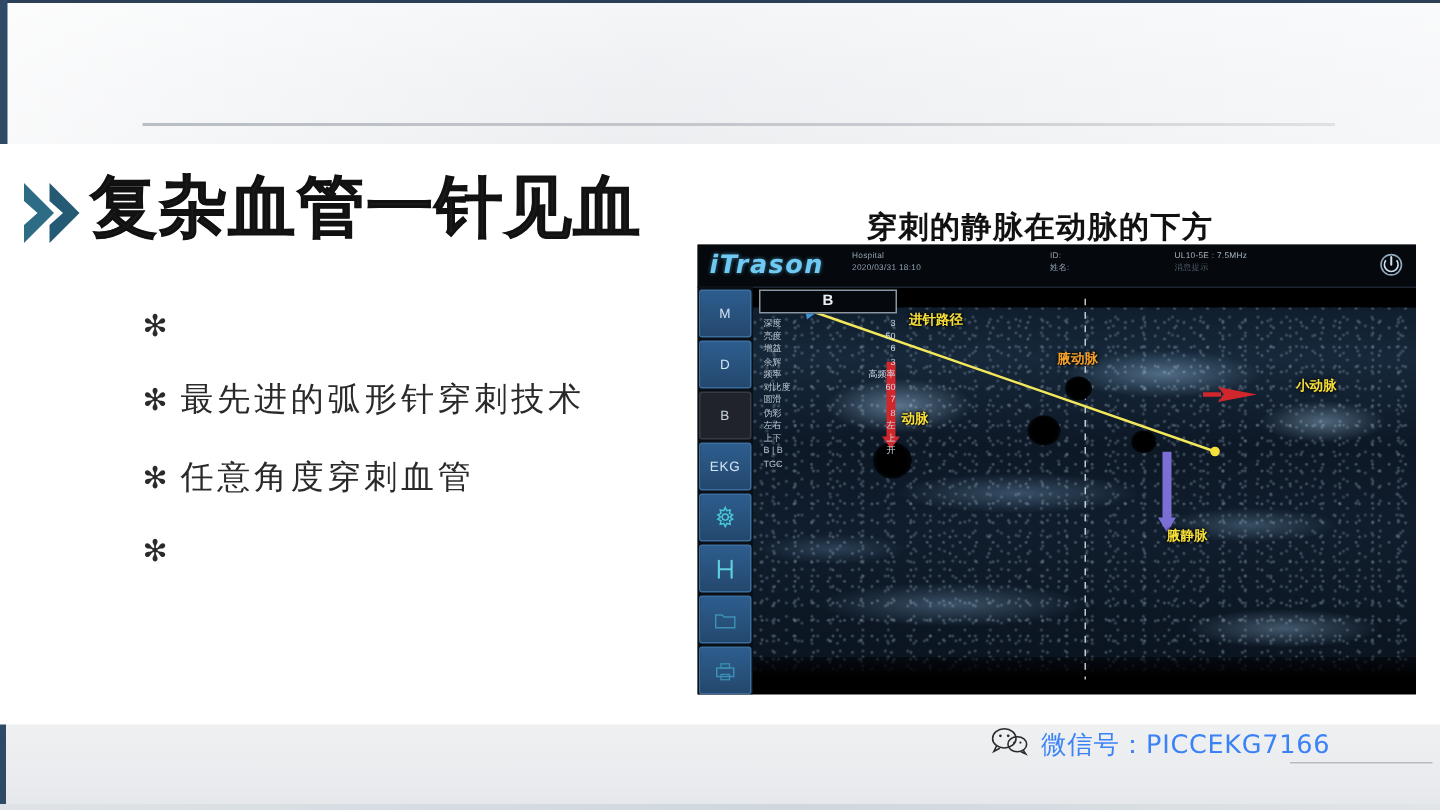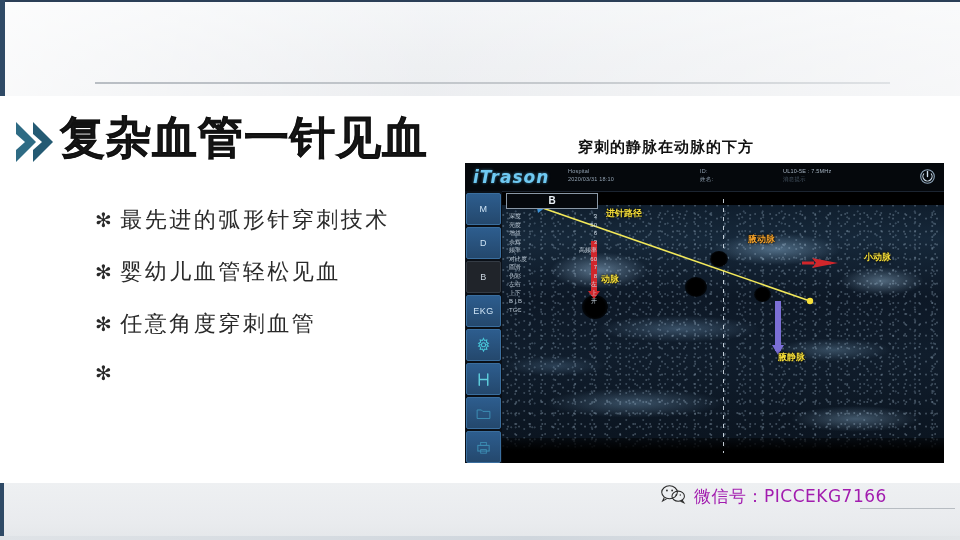--- a/index.html
+++ b/index.html
@@ -68,21 +68,21 @@
     font-family:"DejaVu Sans","Liberation Sans",sans-serif;
     font-size:22px;color:#2a2a2a;margin-bottom:22px;
     letter-spacing:2.5px;white-space:nowrap;
   }
   .bullet .star{margin-right:6px;font-size:20px;color:#2a2a2a;}
 
   
   .us-caption{
     position:absolute;left:578px;top:138px;
     font-family:Liberation Mono, monospace;
-    font-size:15px;font-weight:bold;color:#111;letter-spacing:1px;
+    font-size:20px;font-weight:bold;color:#111;letter-spacing:1px;
     white-space:nowrap;
   }
   .us-frame{
     position:absolute;left:465px;top:163px;width:479px;height:300px;
     background:#000;overflow:hidden;
   }
   .us-header{
     position:absolute;left:0;top:0;width:479px;height:28px;
     background:#05080c;border-bottom:1px solid #1b2430;
   }
@@ -176,29 +176,29 @@
   .needle{
     position:absolute;left:30px;top:10px;width:280px;height:105px;
     overflow:visible;
   }
   .us-label{
     position:absolute;font-family:"DejaVu Sans","Liberation Sans",sans-serif;
     font-size:9px;font-weight:bold;white-space:nowrap;
     text-shadow:0 0 2px #000,0 0 3px #000;
   }
   .lbl-yellow{color:#f7e03a;padding-left:24px;}
-  .lbl-orange{color:#f3a12a;margin-left:43px;}
+  .lbl-orange{color:#f3a12a;}
 
   
   .wechat{
     position:absolute;left:660px;top:484px;display:flex;align-items:center;
   }
   .wechat-text{
     font-family:"DejaVu Sans","Liberation Sans",sans-serif;
-    font-size:17px;color:#a21caf;letter-spacing:.5px;white-space:nowrap;
+    font-size:17px;color:#3b82f6;letter-spacing:.5px;white-space:nowrap;
   }
   .wechat-icon{margin-right:8px;}
 </style>
 </head>
 <body>
 
 <div class="stage">
 
   <div class="top-band">
     <div class="top-band-sheen"></div>
@@ -218,25 +218,24 @@
         <path d="M2 2 L22 22 L2 42 L2 30 L11 22 L2 14 Z" fill="#245a73"></path>
       </svg>
     </div>
   </div>
 
   <div class="title">复杂血管一针见血</div>
 
   <div class="bullets">
     <div class="bullet">
       <span class="star">✻</span>
-      <span>最先进的弧形针穿刺技术</span>
     </div>
     <div class="bullet">
       <span class="star">✻</span>
-      <span>婴幼儿血管轻松见血</span>
+      <span>最先进的弧形针穿刺技术</span>
     </div>
     <div class="bullet">
       <span class="star">✻</span>
       <span>任意角度穿刺血管</span>
     </div>
     <div class="bullet">
       <span class="star">✻</span>
     </div>
   </div>
 

